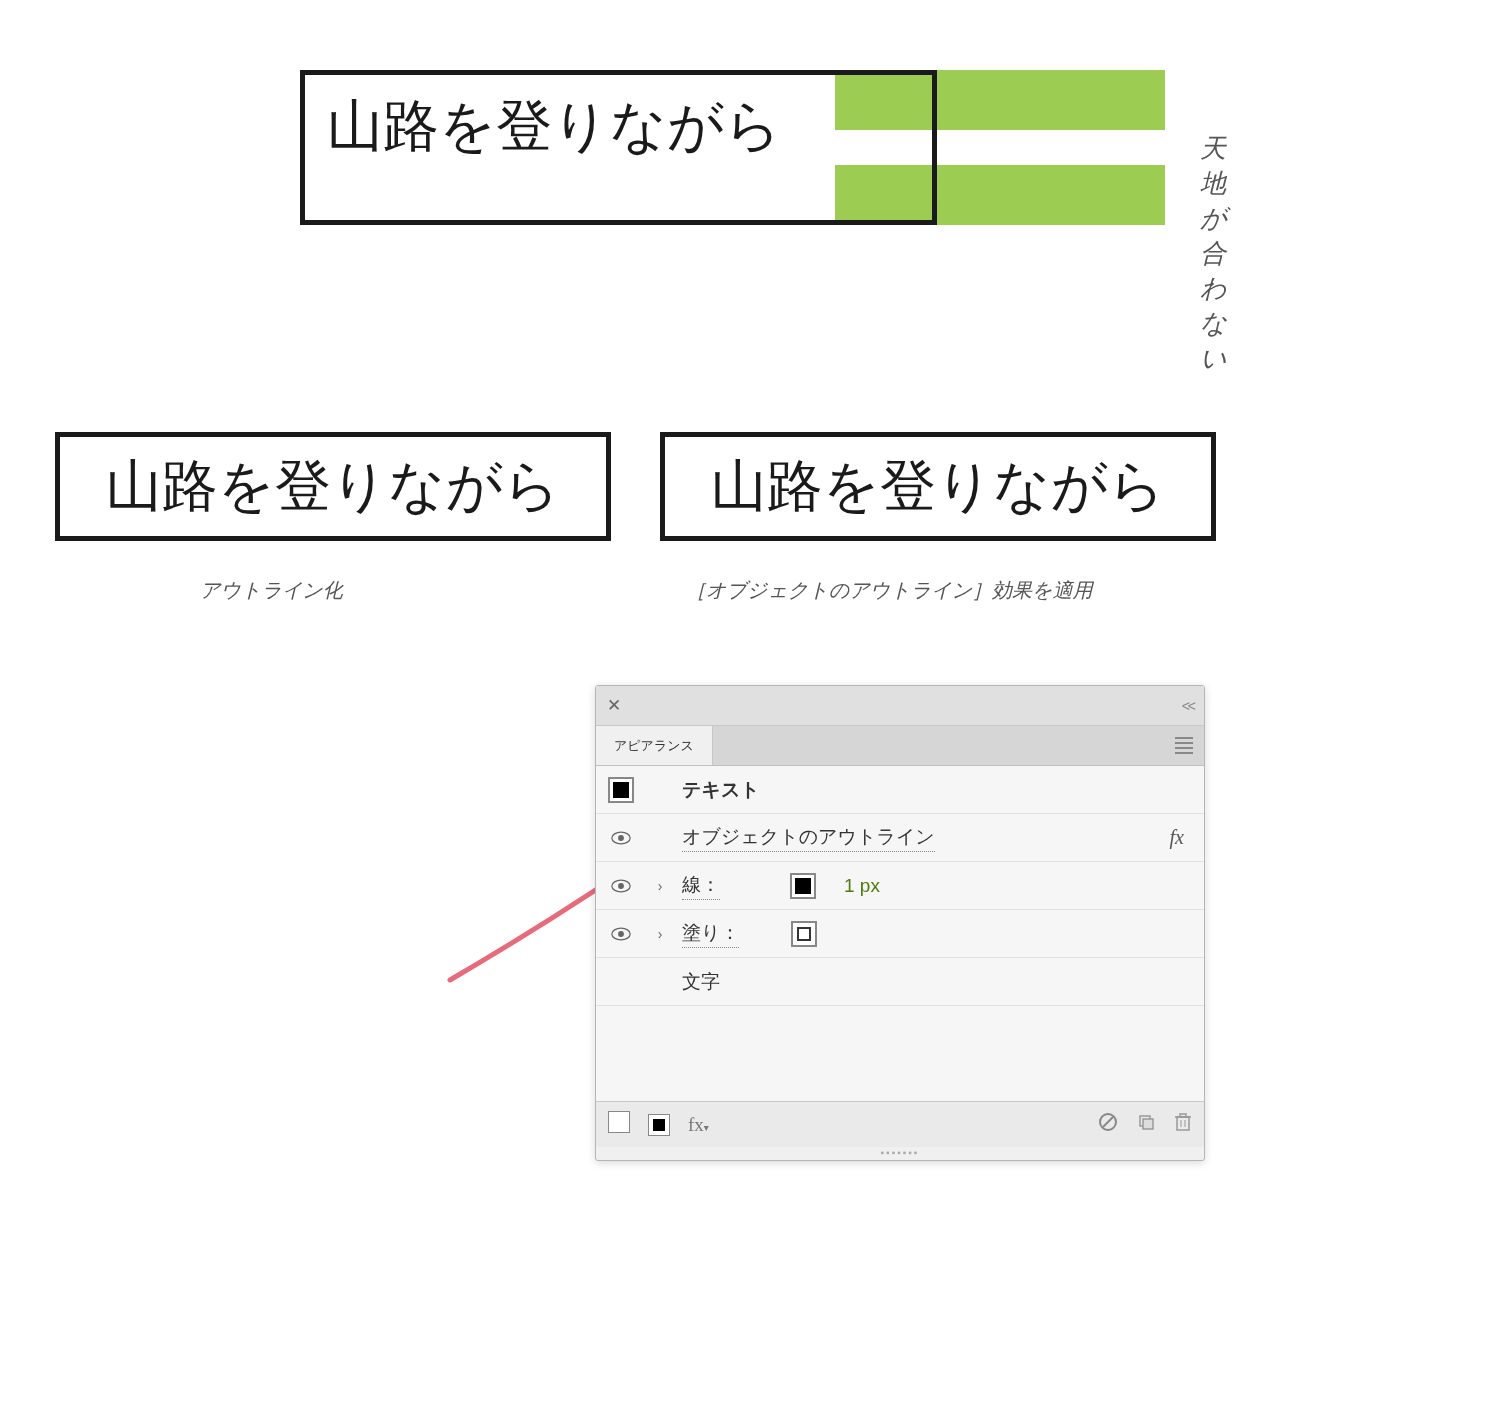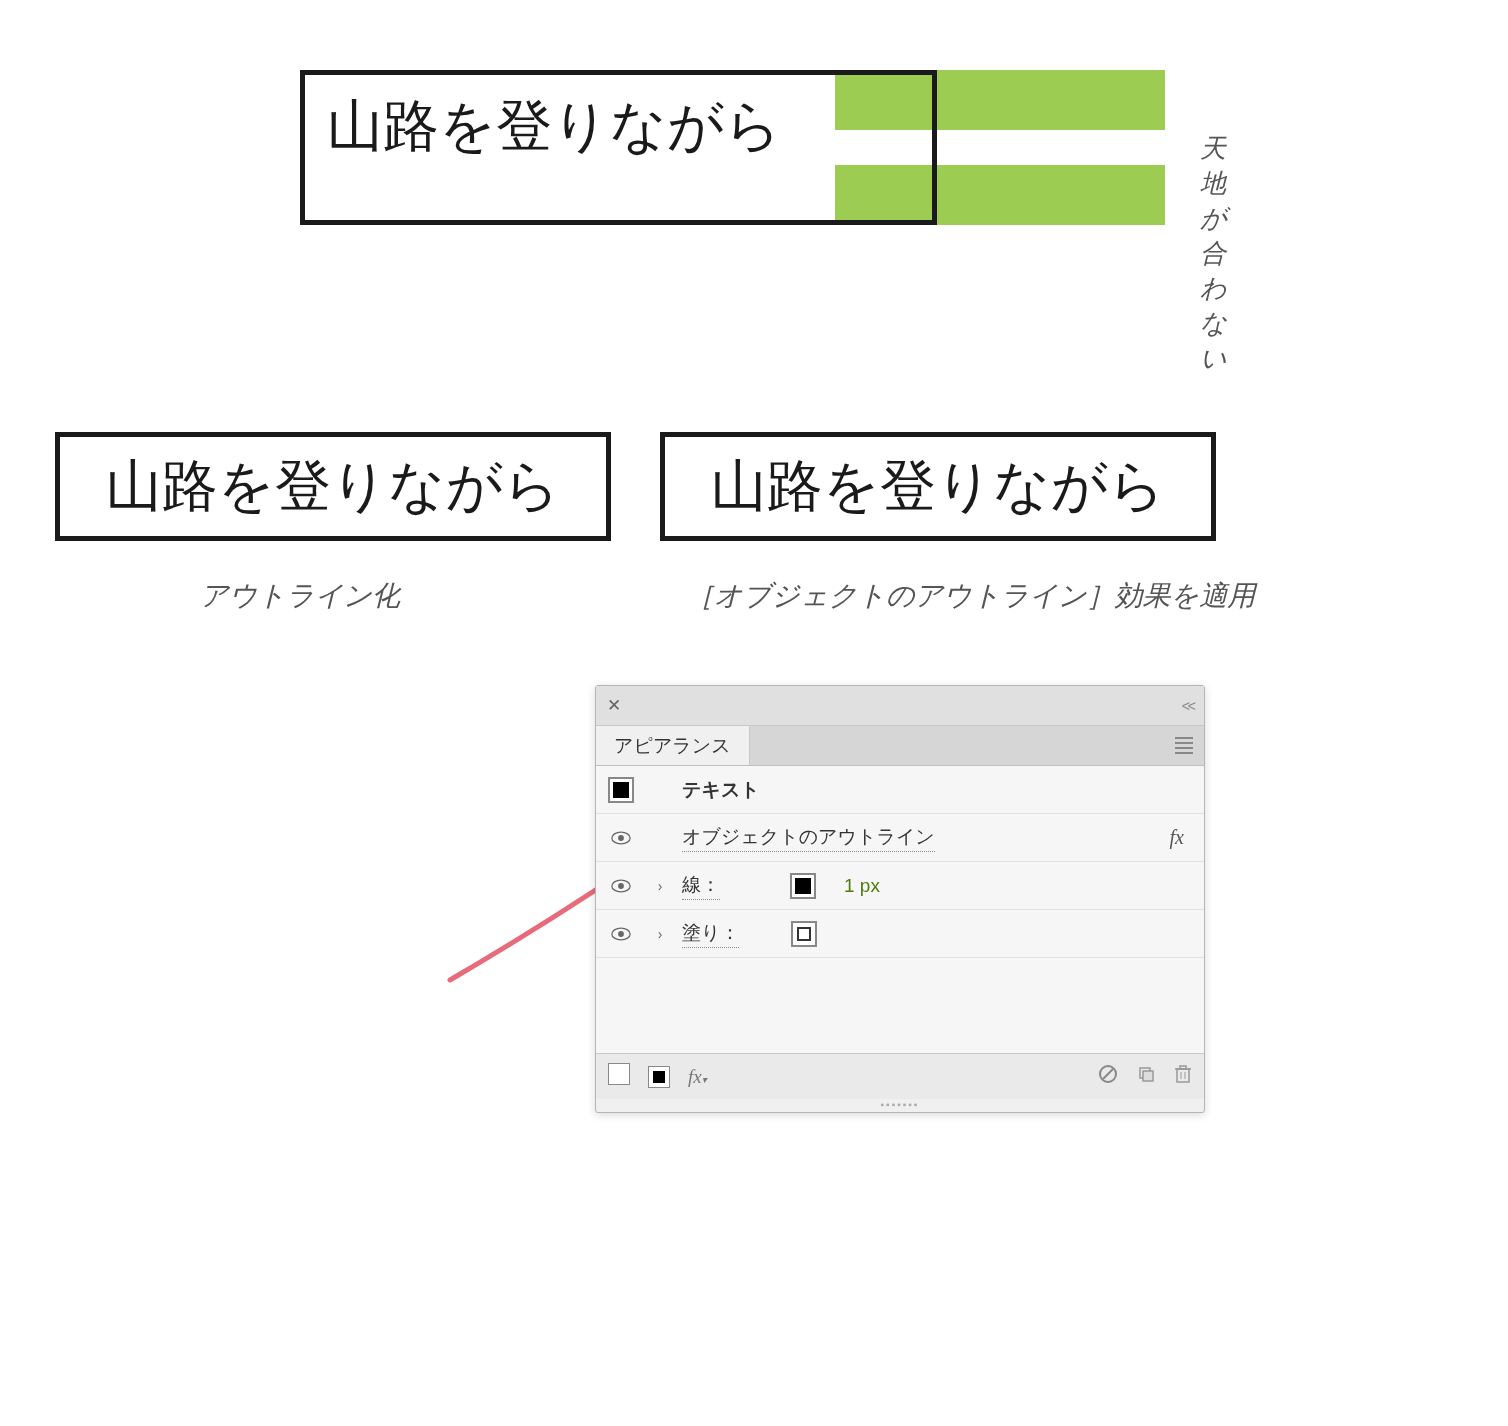--- a/index.html
+++ b/index.html
@@ -58,21 +58,21 @@
       justify-content: center;
       font-size: 56px;
       font-weight: 500;
       color: #1a1a1a;
       padding: 8px 24px;
     }
     .mid-box-left { top: 432px; left: 55px; width: 556px; height: 109px; }
     .mid-box-right { top: 432px; left: 660px; width: 556px; height: 109px; }
     .mid-label {
       position: absolute;
-      font-size: 28px;
+      font-size: 20px;
       color: #555;
       font-family: "Comic Sans MS", "Klee", "Yu Gothic", cursive;
       font-style: italic;
     }
     .mid-label-left { top: 577px; left: 200px; }
     .mid-label-right { top: 577px; left: 686px; }
 
     
     .arrow-container {
       position: absolute;
@@ -122,21 +122,21 @@
       display: flex;
       align-items: stretch;
       height: 40px;
       background: #d6d6d6;
       border-bottom: 1px solid #c0c0c0;
     }
     .panel-tab {
       padding: 0 18px;
       display: flex;
       align-items: center;
-      font-size: 19px;
+      font-size: 13px;
       color: #333;
       background: #f0f0f0;
       border-right: 1px solid #c8c8c8;
     }
     .panel-menu {
       margin-left: auto;
       width: 40px;
       display: flex;
       align-items: center;
       justify-content: center;
@@ -321,35 +321,40 @@
           </svg>
       </div>
       <div class="expand-col">›</div>
       <span class="row-label row-label-dotted">塗り：</span>
       <span style="width:32px"></span>
       <span class="swatch">
           <span class="swatch-inner-outline"></span>
         </span>
     </div>
 
+    <div class="panel-row">
+      <div class="visibility-col"></div>
+      <div class="expand-col"></div>
+      <span class="row-label">文字</span>
+    </div>
 
 
     <div class="panel-spacer"></div>
   </div>
 
   <div class="panel-footer">
     <span class="footer-icon">
       <span class="swatch-small" style="background:#fff"></span>
     </span>
     <span class="footer-icon">
       <span class="swatch-small">
           <span class="inner"></span>
         </span>
     </span>
-    <span class="footer-icon" style="font-style:italic;font-family:Georgia,serif">
+    <span class="footer-icon" style="font-family:Georgia,serif">
       <span>fx</span><span style="font-size:10px">▾</span>
     </span>
     <span class="footer-spacer"></span>
     <span class="footer-icon">
       <svg width="20" height="20" viewBox="0 0 20 20">
           <circle cx="10" cy="10" r="8" fill="none" stroke="#888" stroke-width="2"></circle>
           <line x1="5" y1="15" x2="15" y2="5" stroke="#888" stroke-width="2"></line>
         </svg>
     </span>
     <span class="footer-icon">

